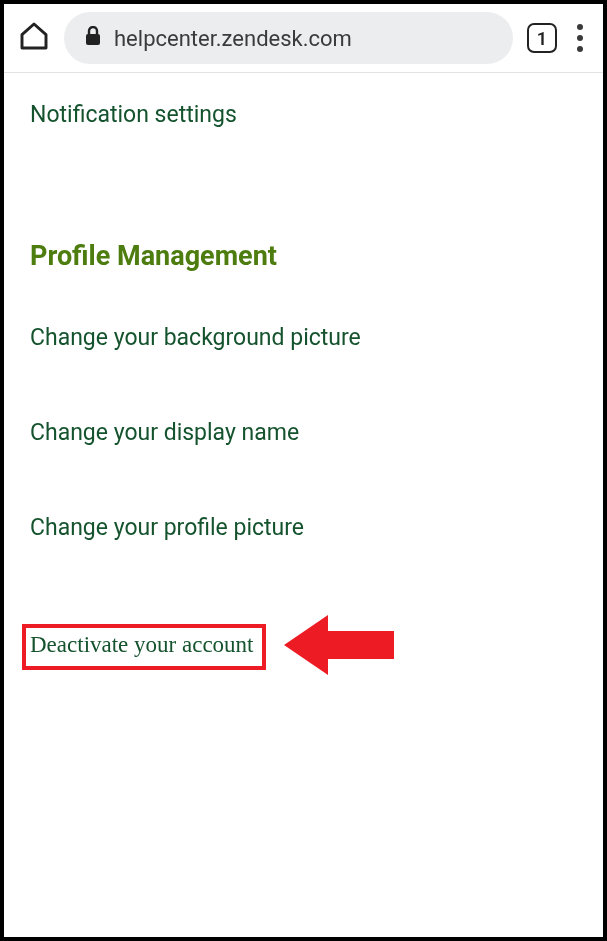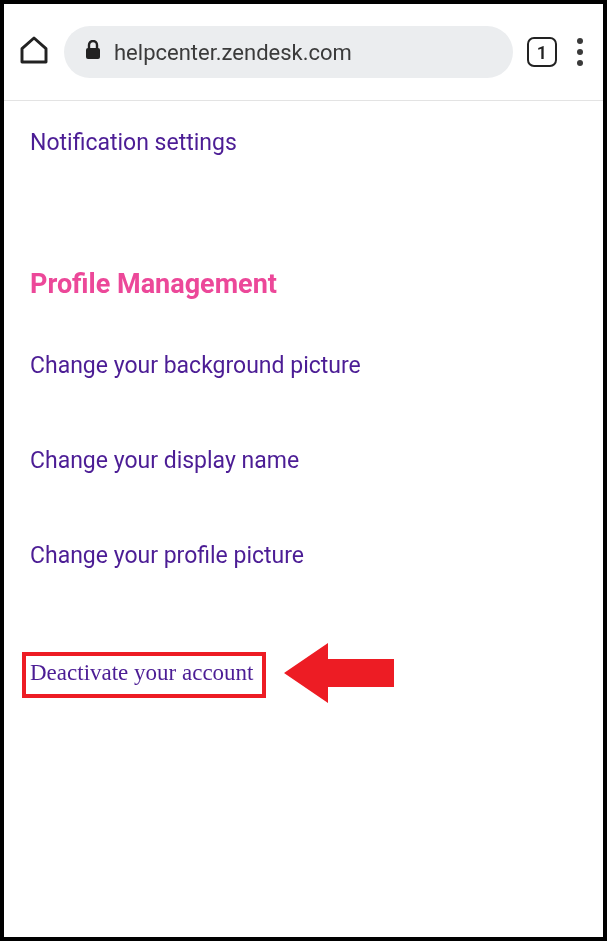--- a/index.html
+++ b/index.html
@@ -8,21 +8,21 @@
       width: 607px;
       height: 941px;
       border: 4px solid #000;
       background: #fff;
       position: relative;
       overflow: hidden;
     }
     .browser-bar {
       display: flex;
       align-items: center;
-      padding: 22px 14px;
+      padding: 8px 14px;
       gap: 14px;
       background: #fff;
     }
     .home-icon svg { width: 32px; height: 32px; }
     .url-pill {
       flex: 1;
       background: #ebedef;
       border-radius: 28px;
       padding: 10px 20px;
       display: flex;
@@ -64,29 +64,29 @@
     .divider {
       height: 1px;
       background: #e3e3e3;
       margin: 0;
     }
     .content {
       padding: 28px 26px 20px 26px;
     }
     .link-item {
       font-size: 23px;
-      color: #4c1d95;
+      color: #14532d;
       padding: 0;
       margin-bottom: 68px;
       display: inline-block;
     }
     .section-heading {
       font-size: 27px;
       font-weight: 700;
-      color: #ec4899;
+      color: #4d7c0f;
       margin-top: 44px;
       margin-bottom: 52px;
     }
     .highlight-box {
       border: 4px solid #ed1c24;
       display: inline-block;
       padding: 4px 8px 8px 4px;
       margin-bottom: 0;
       margin-left: -8px;
       font-family: Liberation Serif, serif;

